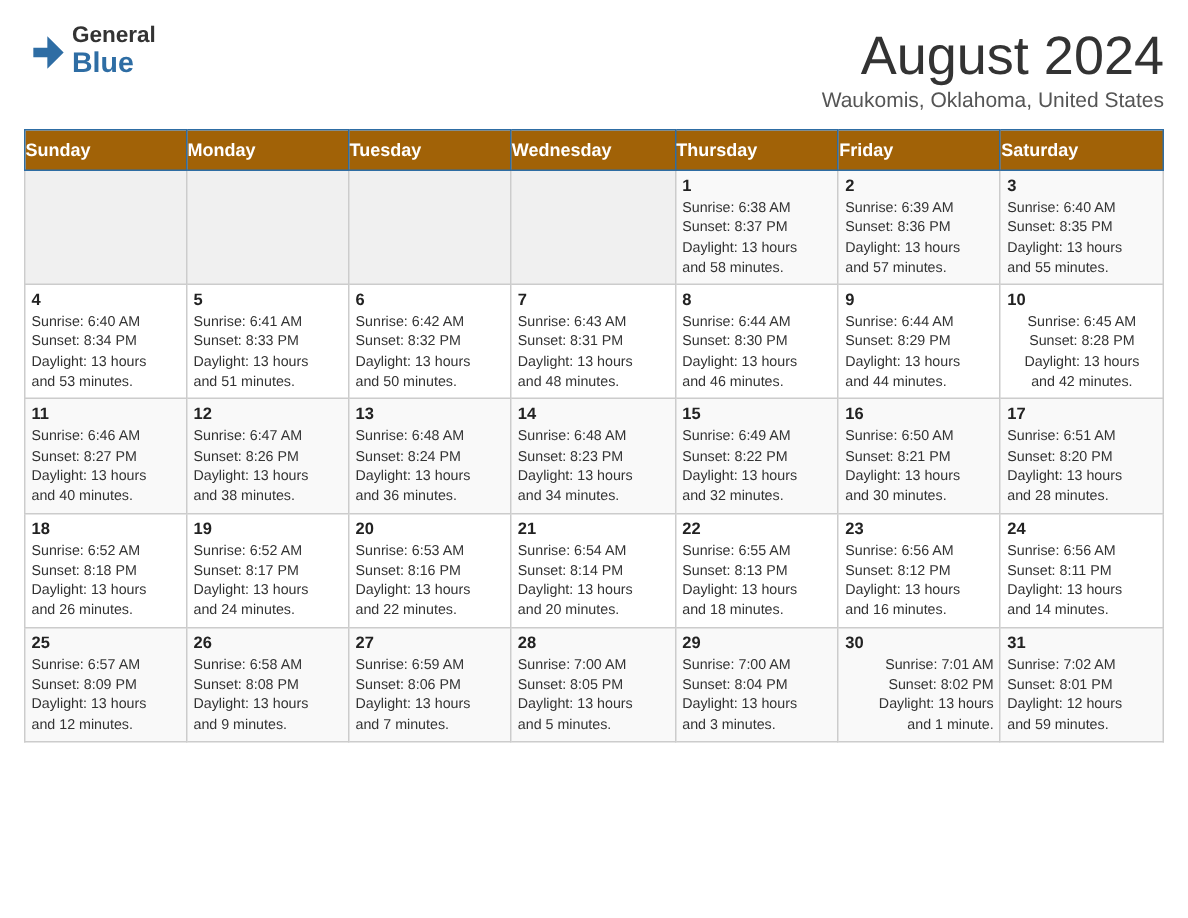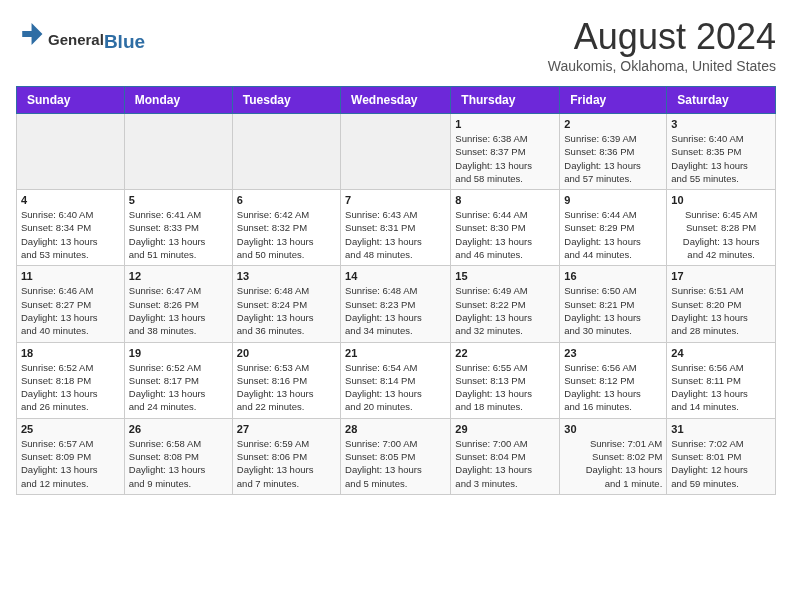--- a/index.html
+++ b/index.html
@@ -16,22 +16,22 @@
       align-items: flex-start;
       margin-bottom: 12px;
     }
     .logo {
       display: flex;
       align-items: center;
       gap: 4px;
     }
     .logo-text {
       display: flex;
+      flex-direction: column;
       line-height: 1.1;
-      margin-top: 16px;
     }
     .logo-general {
       font-size: 15px;
       font-weight: bold;
       color: #333;
     }
     .logo-blue {
       font-size: 19px;
       font-weight: bold;
       color: #2e6da4;
@@ -50,25 +50,25 @@
     }
     .location {
       font-size: 14px;
       color: #555;
     }
     .calendar {
       width: 100%;
       border-collapse: collapse;
     }
     .calendar thead th {
-      background: #6d28d9;
+      background: #a16207;
       color: #fff;
       font-size: 12px;
       font-weight: bold;
-      padding: 6px 10px;
+      padding: 6px 0;
       text-align: left;
       border: 1px solid #2e6da4;
     }
     .calendar tbody td {
       vertical-align: top;
       border: 1px solid #ccc;
       padding: 4px 4px;
       font-size: 10px;
       color: #333;
       width: 113px;

